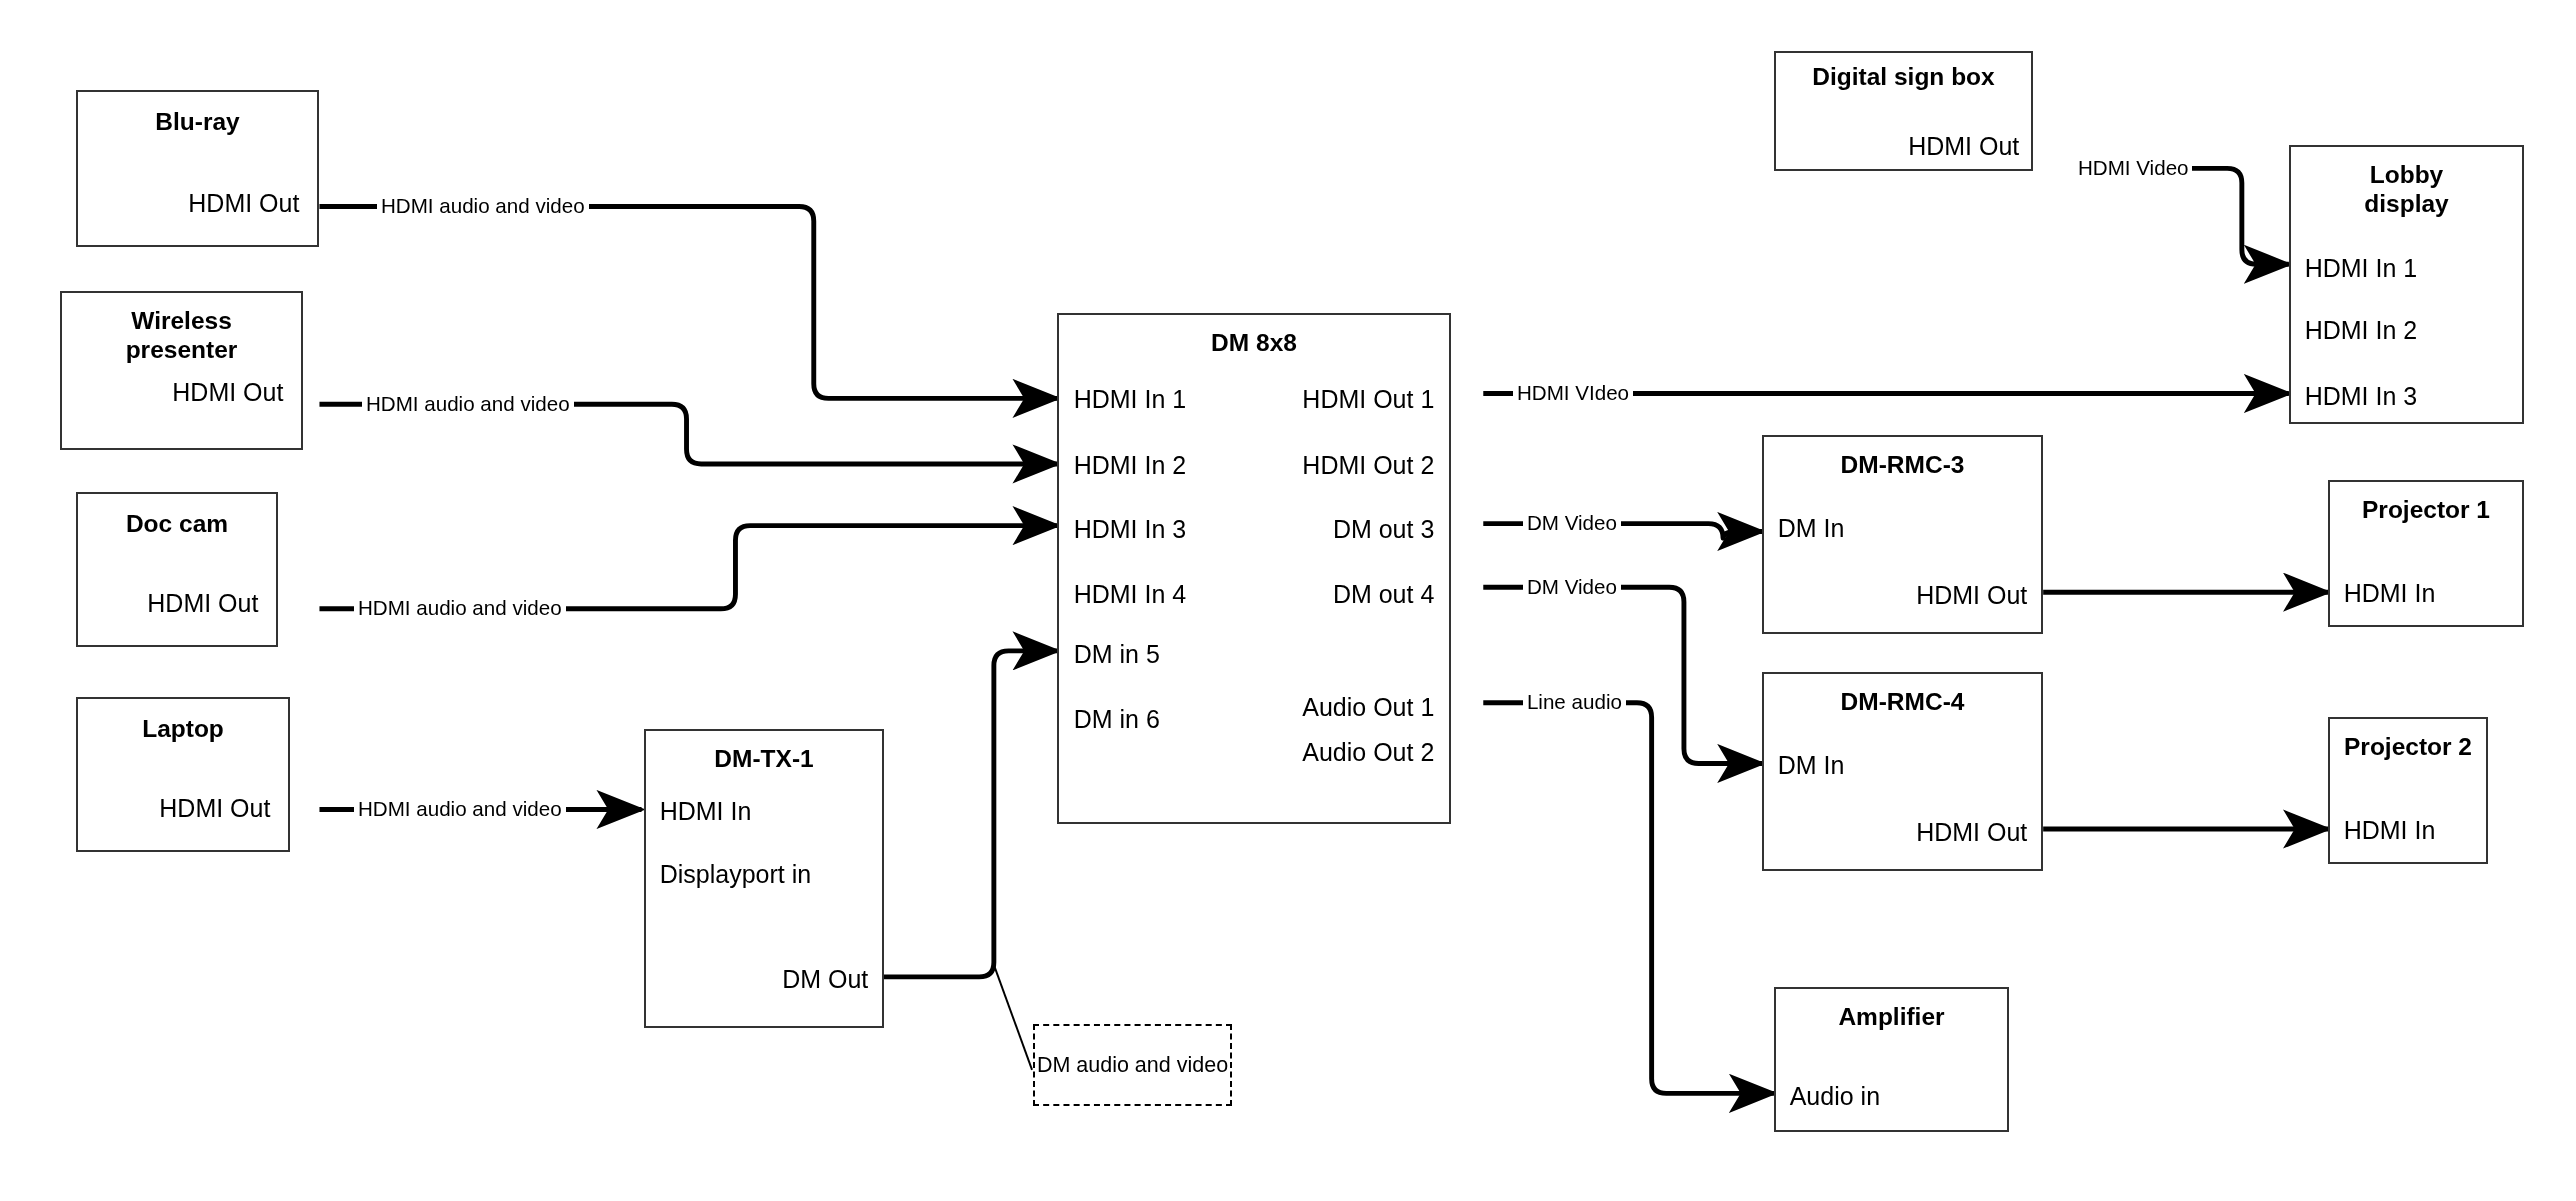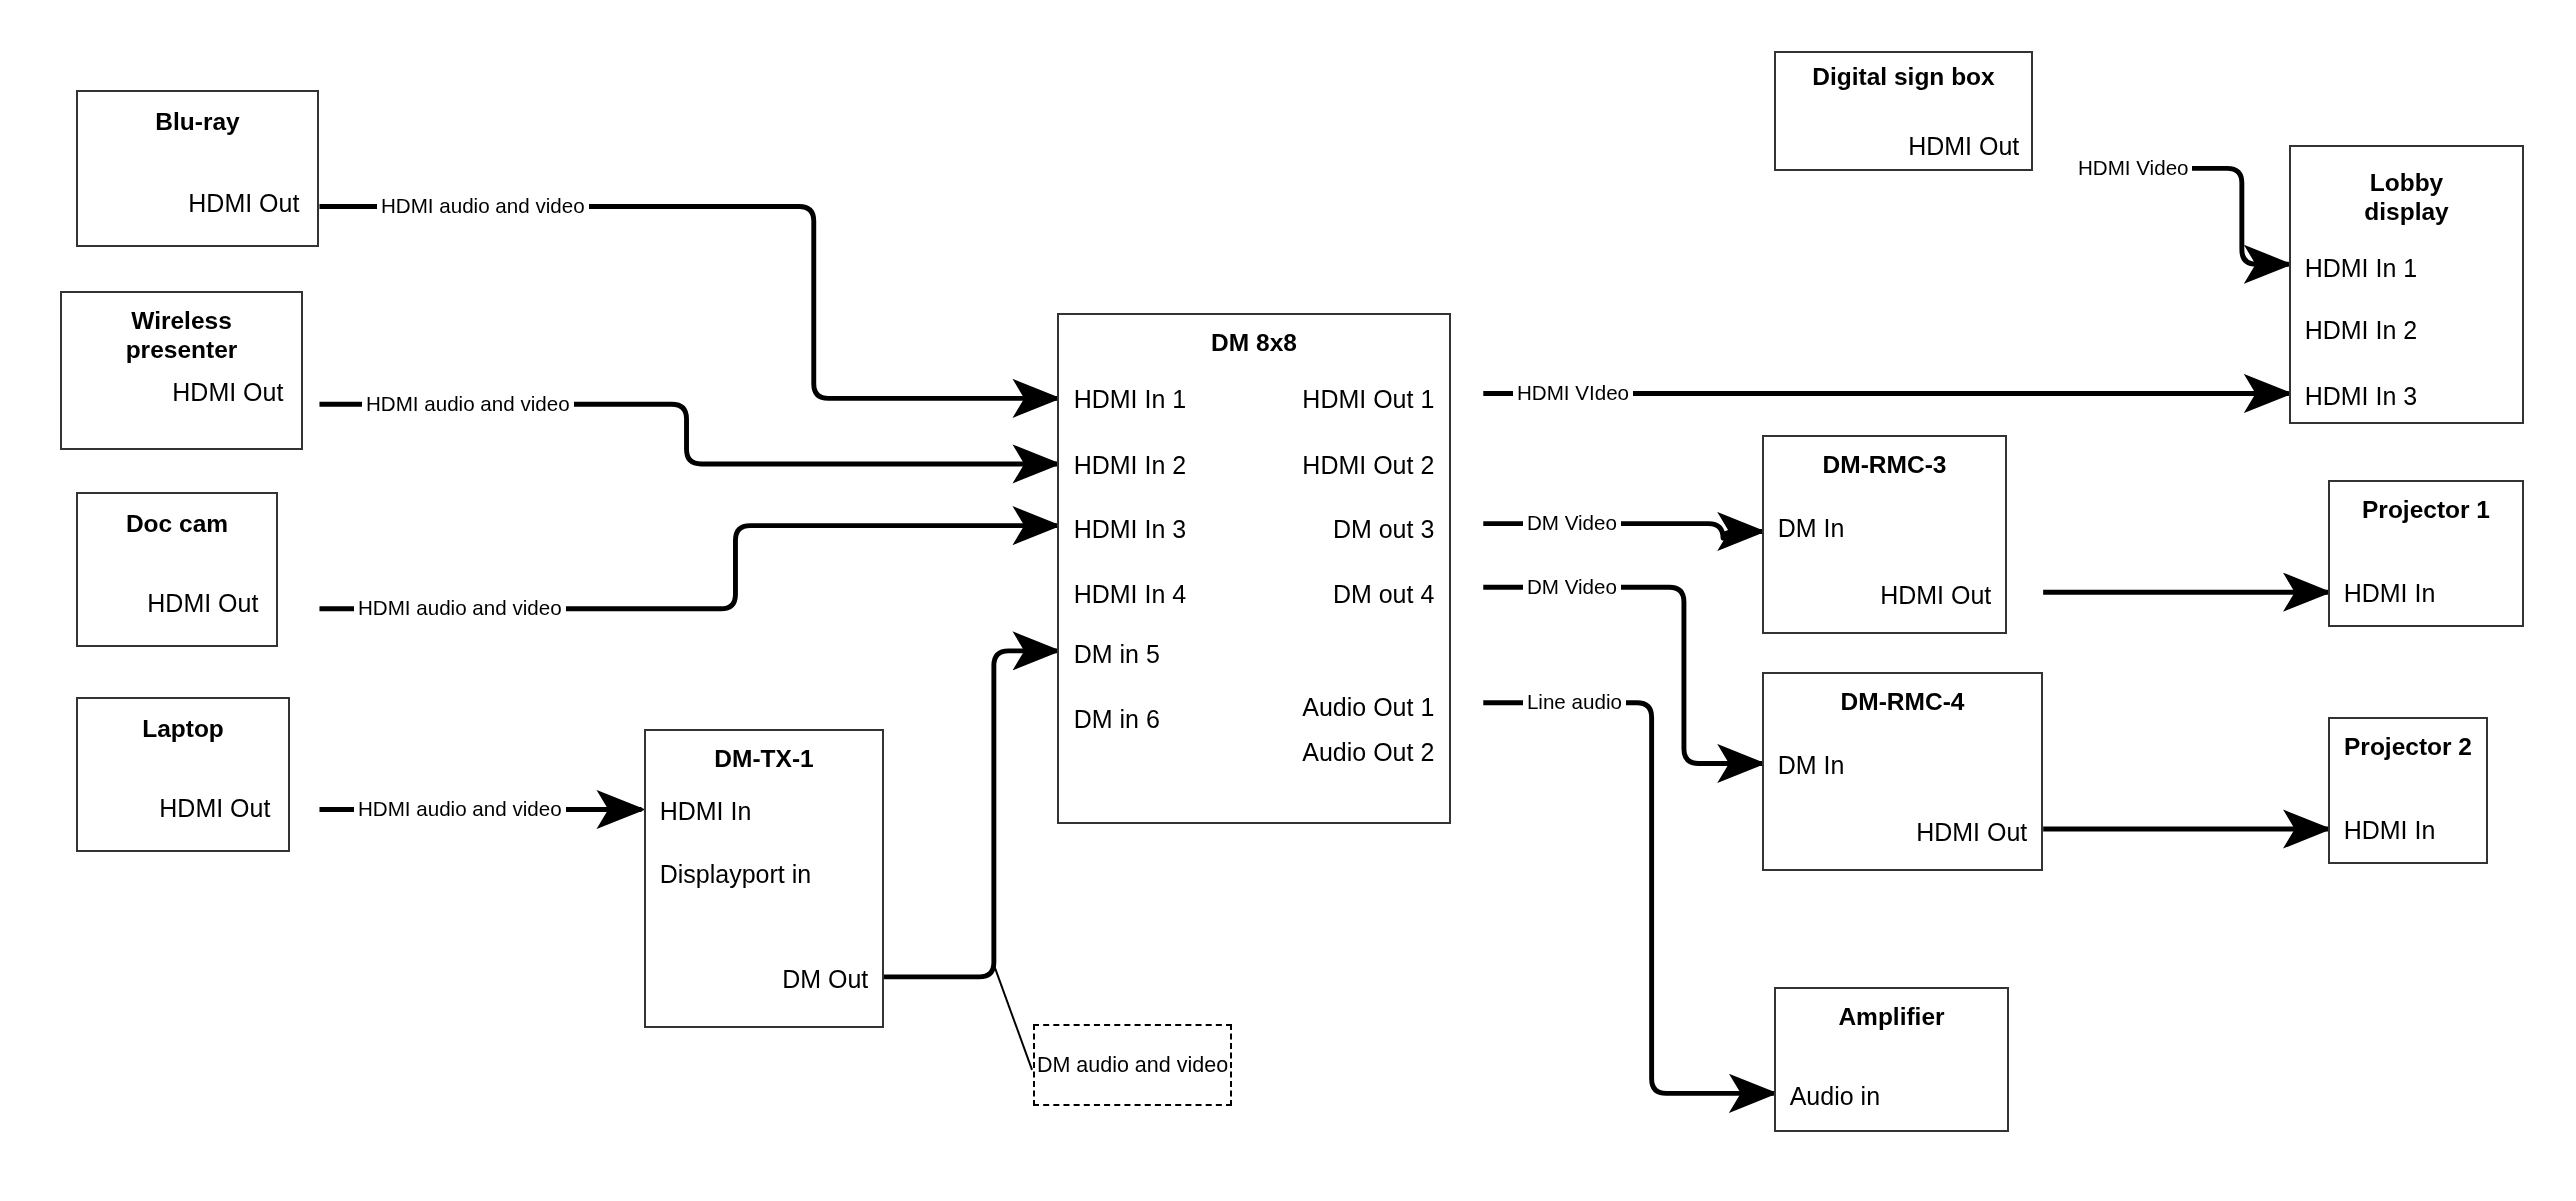--- a/index.html
+++ b/index.html
@@ -168,27 +168,27 @@
     <div class="port right" style="right:14.7px; top:379px;">Audio Out 1</div>
     <div class="port right" style="right:14.7px; top:424px;">Audio Out 2</div>
   </div>
 
   <div class="node" style="left:1774px; top:51px; width:259px; height:120px;">
     <div class="node-title" style="top:9.8px; padding:0 23.5px;">Digital sign box</div>
     <div class="port right" style="right:11.7px; top:80px;">HDMI Out</div>
   </div>
 
   <div class="node" style="left:2289px; top:145px; width:235px; height:279px;">
-    <div class="node-title" style="top:13.7px; padding:0 45px;margin-top:8px;">Lobby display</div>
+    <div class="node-title" style="top:13.7px; padding:0 45px;">Lobby display</div>
     <div class="port left" style="left:13.7px; top:108px;">HDMI In 1</div>
     <div class="port left" style="left:13.7px; top:170px;">HDMI In 2</div>
     <div class="port left" style="left:13.7px; top:236px;">HDMI In 3</div>
   </div>
 
-  <div class="node" style="left:1762px; top:435px; width:245px; height:199px;">
+  <div class="node" style="left:1762px; top:435px; width:281px; height:199px;">
     <div class="node-title" style="top:13.7px;">DM-RMC-3</div>
     <div class="port left" style="left:13.7px; top:78px;">DM In</div>
     <div class="port right" style="right:13.7px; top:145px;">HDMI Out</div>
   </div>
 
   <div class="node" style="left:1762px; top:672px; width:281px; height:199px;">
     <div class="node-title" style="top:13.7px;">DM-RMC-4</div>
     <div class="port left" style="left:13.7px; top:78px;">DM In</div>
     <div class="port right" style="right:13.7px; top:145px;">HDMI Out</div>
   </div>

